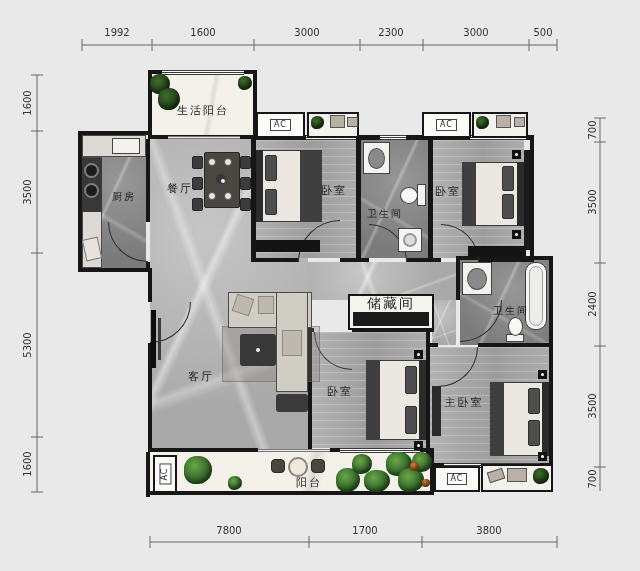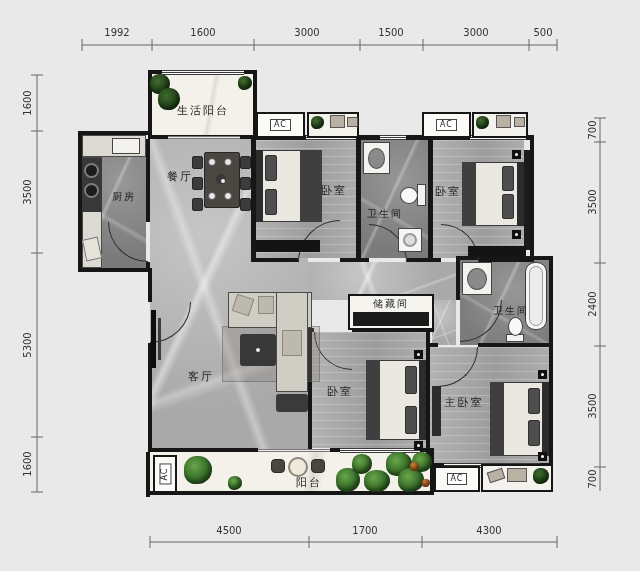--- a/index.html
+++ b/index.html
@@ -93,26 +93,26 @@
   <svg style="position:absolute;left:0;top:0;width:640px;height:571px" viewBox="0 0 640 571">
     <path d="M82 45 H557 M82 39 V51 M152 39 V51 M254 39 V51 M360 39 V51 M423 39 V51 M529 39 V51 M557 39 V51" stroke="#666" stroke-width="1" fill="none"></path>
     <path d="M150 542 H557 M150 536 V548 M309 536 V548 M422 536 V548 M557 536 V548" stroke="#666" stroke-width="1" fill="none"></path>
     <path d="M37 75 V492 M31 75 H43 M31 131 H43 M31 253 H43 M31 437 H43 M31 492 H43" stroke="#666" stroke-width="1" fill="none"></path>
     <path d="M600 118 V491 M594 118 H606 M594 142 H606 M594 263 H606 M594 346 H606 M594 467 H606" stroke="#666" stroke-width="1" fill="none"></path>
   </svg>
 
   <span class="dim" style="left:117px;top:32px">1992</span>
   <span class="dim" style="left:203px;top:32px">1600</span>
   <span class="dim" style="left:307px;top:32px">3000</span>
-  <span class="dim" style="left:391px;top:32px">1500</span>
+  <span class="dim" style="left:391px;top:32px">2300</span>
   <span class="dim" style="left:476px;top:32px">3000</span>
   <span class="dim" style="left:543px;top:32px">500</span>
-  <span class="dim" style="left:229px;top:530px">4500</span>
+  <span class="dim" style="left:229px;top:530px">7800</span>
   <span class="dim" style="left:365px;top:530px">1700</span>
-  <span class="dim" style="left:489px;top:530px">4300</span>
+  <span class="dim" style="left:489px;top:530px">3800</span>
   <span class="dim v" style="left:27px;top:103px">1600</span>
   <span class="dim v" style="left:27px;top:192px">3500</span>
   <span class="dim v" style="left:27px;top:345px">5300</span>
   <span class="dim v" style="left:27px;top:464px">1600</span>
   <span class="dim v" style="left:592px;top:130px">700</span>
   <span class="dim v" style="left:592px;top:202px">3500</span>
   <span class="dim v" style="left:592px;top:304px">2400</span>
   <span class="dim v" style="left:592px;top:406px">3500</span>
   <span class="dim v" style="left:592px;top:479px">700</span>
 
@@ -302,24 +302,24 @@
   <i class="plant" style="left:412px;top:452px;width:20px;height:20px"></i>
   <i class="plant orange" style="left:410px;top:462px;width:9px;height:9px"></i>
   <i class="plant orange" style="left:422px;top:479px;width:8px;height:8px"></i>
 
   <i class="plant dark" style="left:150px;top:74px;width:20px;height:20px"></i>
   <i class="plant dark" style="left:158px;top:88px;width:22px;height:22px"></i>
   <i class="plant dark" style="left:238px;top:76px;width:14px;height:14px"></i>
 
   <span class="lbl" style="left:203px;top:110px">生活阳台</span>
   <span class="lbl" style="left:124px;top:197px;font-size:10px">厨房</span>
-  <span class="lbl" style="left:180px;top:176px">餐厅</span>
+  <span class="lbl" style="left:180px;top:188px">餐厅</span>
   <span class="lbl" style="left:334px;top:190px">卧室</span>
   <span class="lbl" style="left:385px;top:214px;font-size:10px">卫生间</span>
   <span class="lbl" style="left:448px;top:191px">卧室</span>
   <span class="lbl" style="left:511px;top:311px;font-size:10px">卫生间</span>
-  <span class="lbl" style="left:391px;top:304px;font-size:10px">储藏间</span>
+  <span class="lbl" style="left:391px;top:304px;font-size:14px">储藏间</span>
   <span class="lbl" style="left:201px;top:376px">客厅</span>
   <span class="lbl" style="left:340px;top:391px">卧室</span>
   <span class="lbl" style="left:464px;top:402px">主卧室</span>
   <span class="lbl" style="left:309px;top:482px">阳台</span>
 
 </div>
 
 </body></html>

